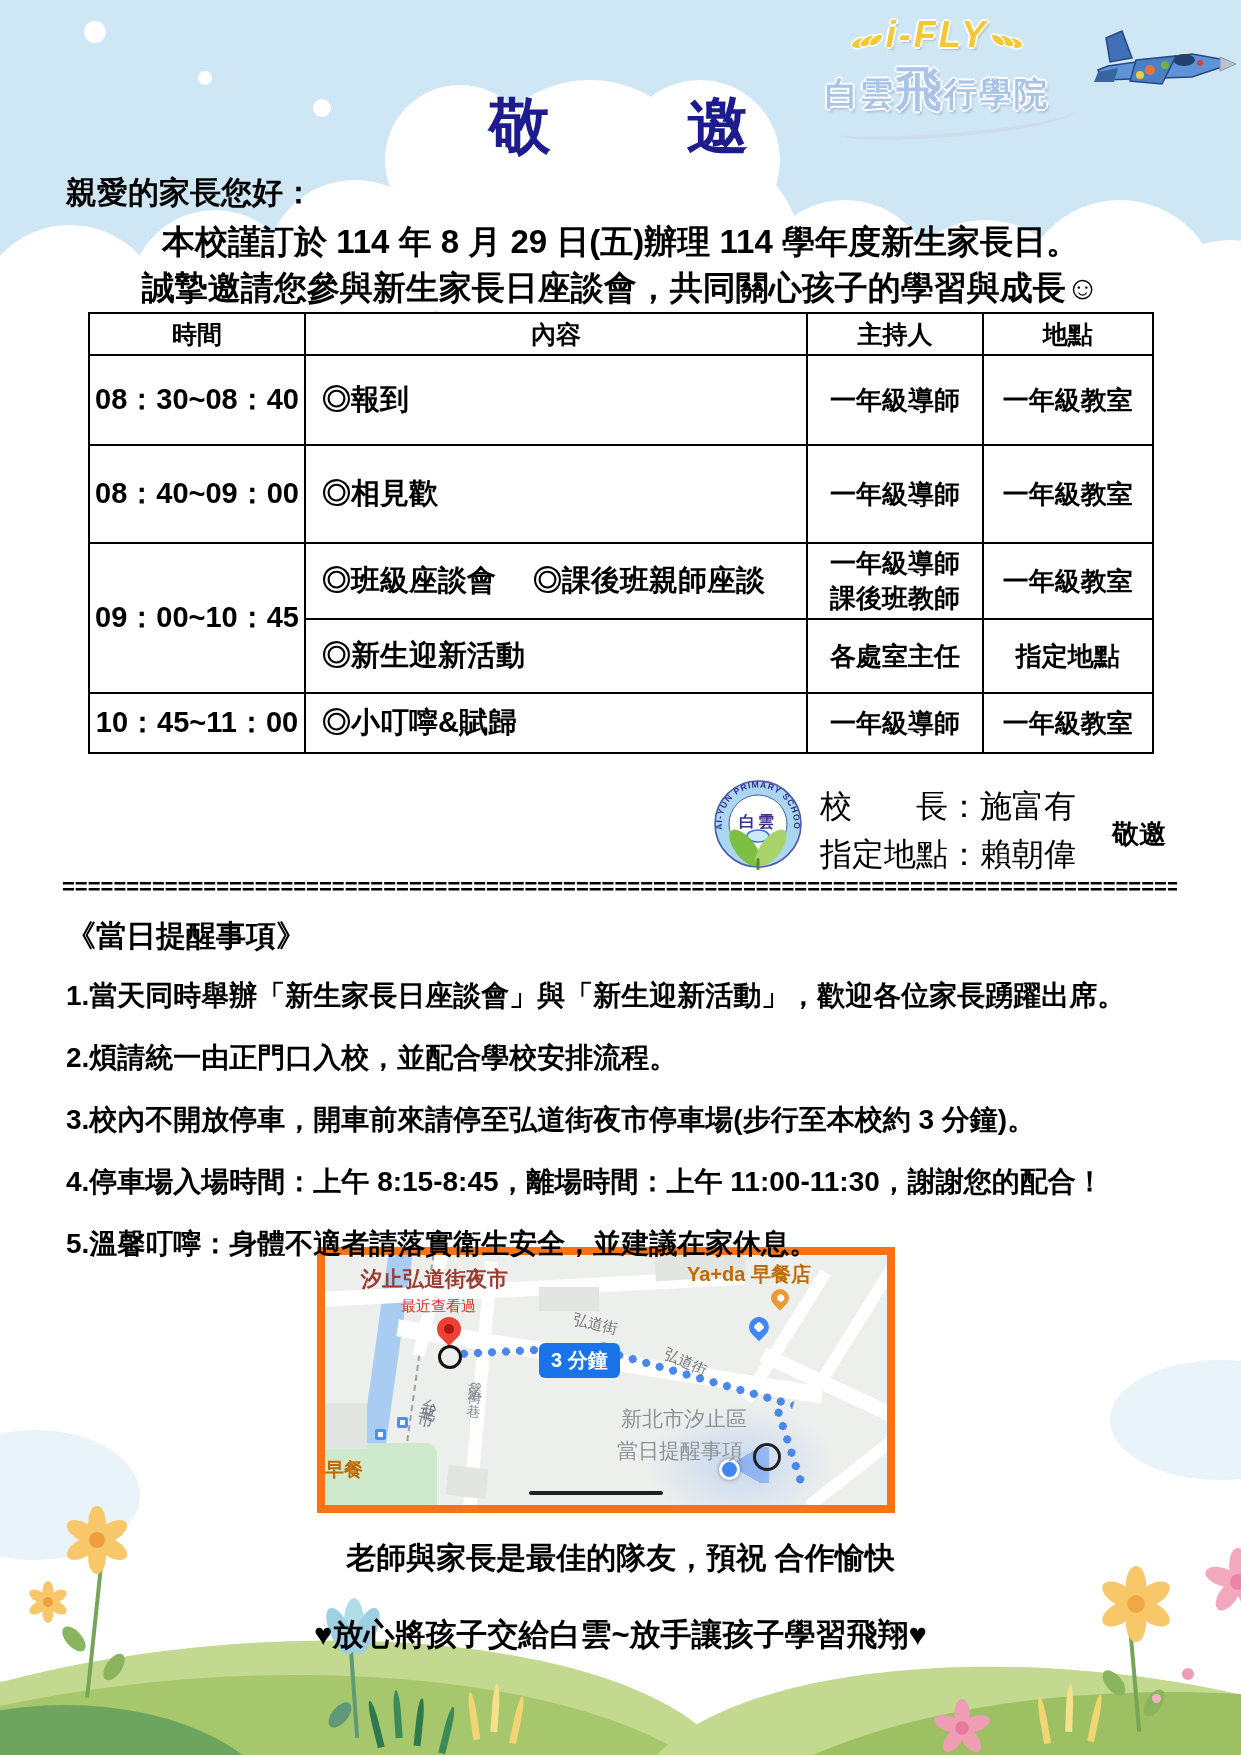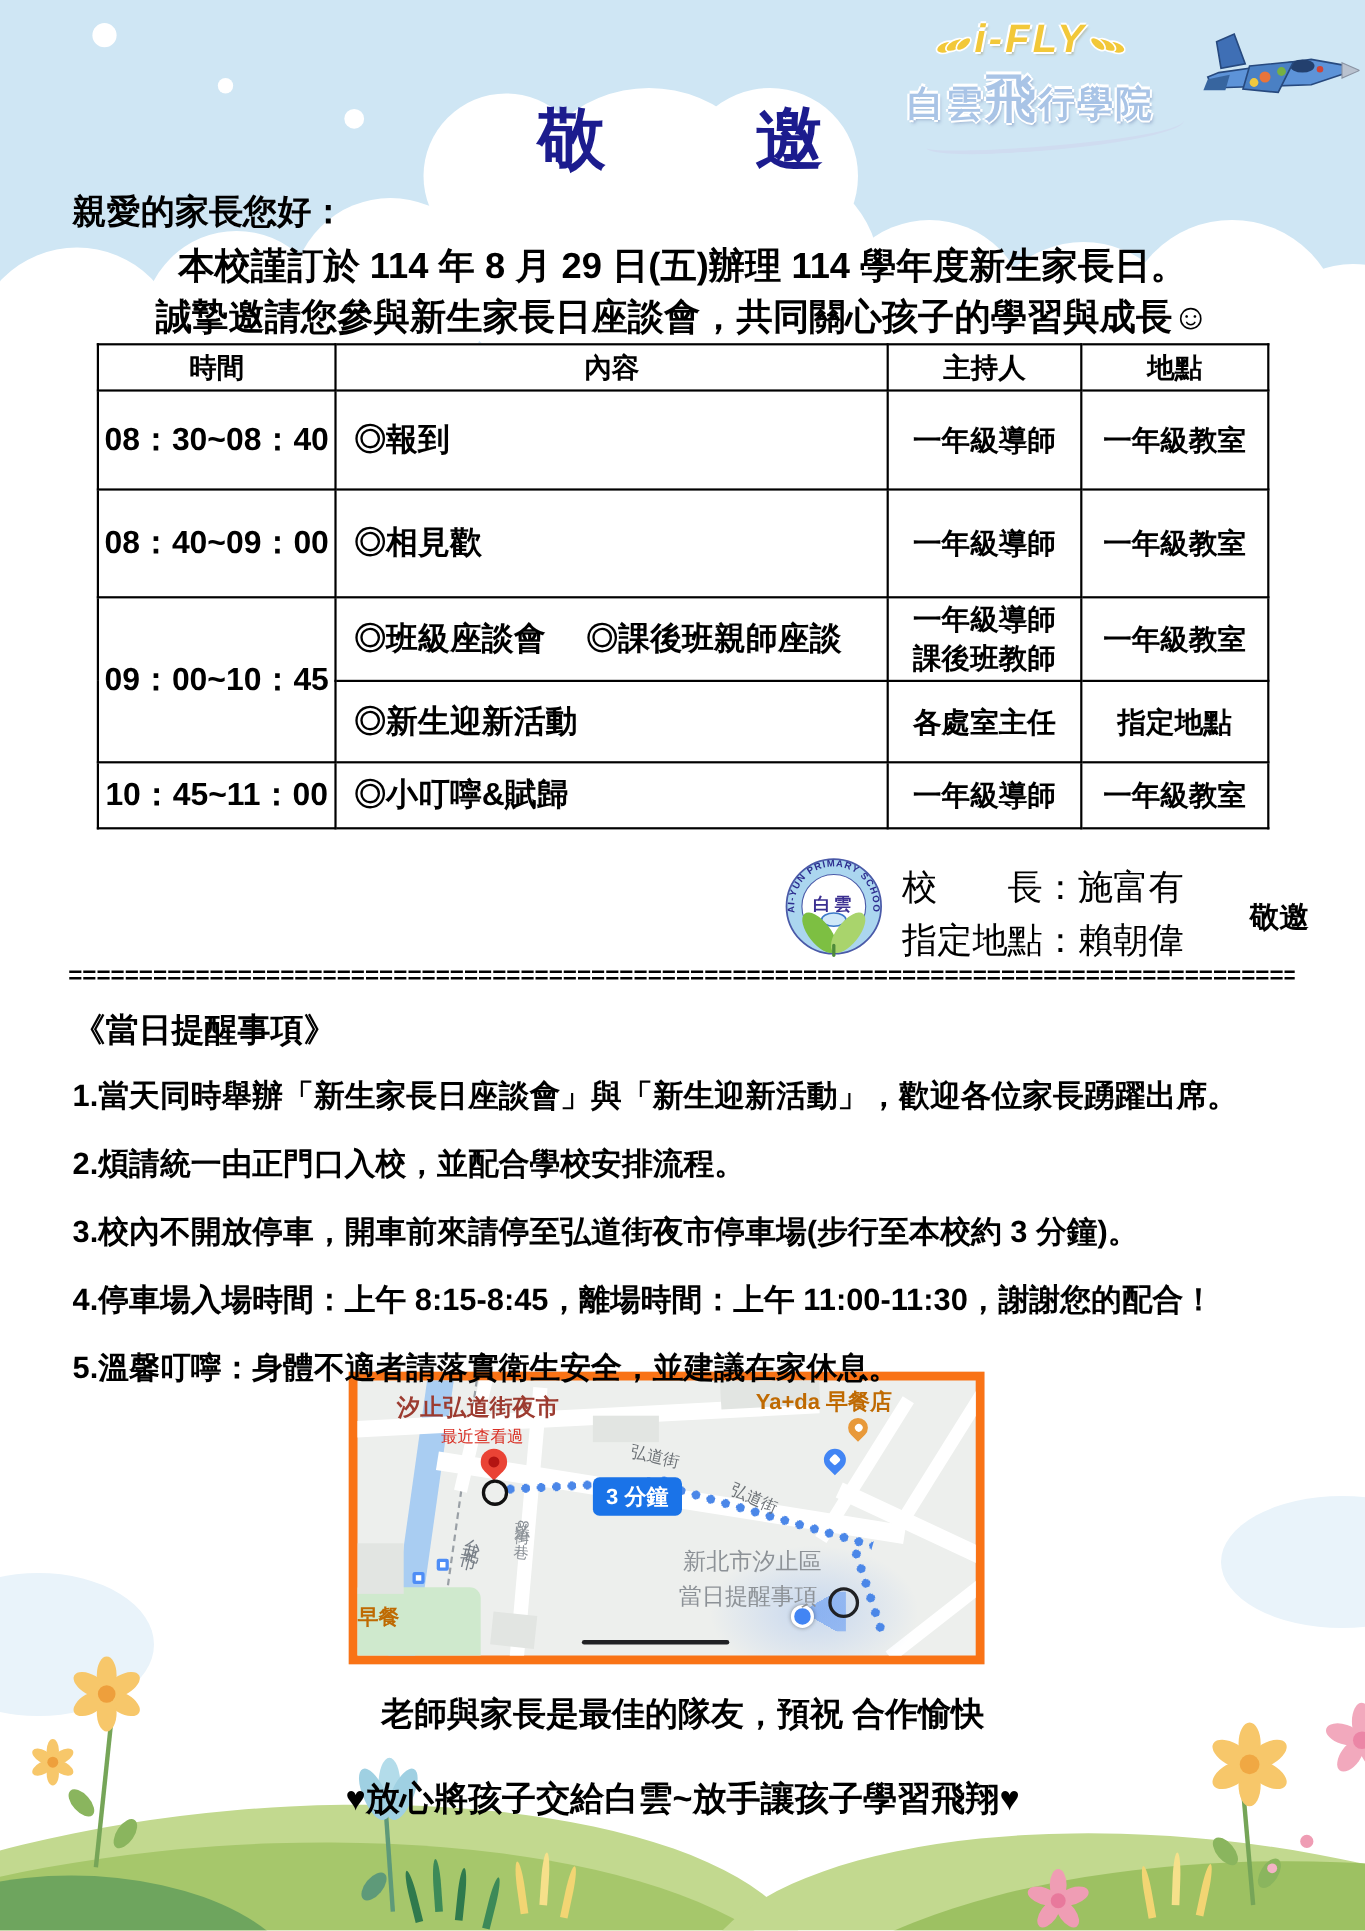--- a/index.html
+++ b/index.html
@@ -27,21 +27,21 @@
   .intro2{position:absolute;left:0;top:266px;width:100%;text-align:center;font-size:33px;font-weight:700;z-index:8;}
   
   table.sch{position:absolute;left:88px;top:312px;width:1066px;border-collapse:collapse;z-index:8;background:#fff;}
   table.sch th,table.sch td{border:2px solid #000;font-weight:700;}
   table.sch th{height:38px;font-size:25px;}
   td.t{text-align:center;font-size:29px;}
   td.c{text-align:left;padding-left:16px;font-size:29px;}
   td.h,td.p{text-align:center;font-size:26px;}
   
   .sig{position:absolute;left:820px;top:782px;font-size:32px;font-weight:400;line-height:1.5;z-index:8;}
-  .closing{position:absolute;left:1136px;top:816px;font-size:27px;font-weight:700;z-index:8;}
+  .closing{position:absolute;left:1112px;top:816px;font-size:27px;font-weight:700;z-index:8;}
   .seal{position:absolute;left:712px;top:774px;z-index:8;}
   
   .divider{position:absolute;left:62px;top:874px;width:1115px;height:28px;overflow:hidden;
            white-space:nowrap;font-size:22px;font-weight:800;z-index:8;}
   .rem{position:absolute;left:66px;top:916px;width:1130px;z-index:8;}
   .rem-title{font-size:30px;font-weight:700;margin-bottom:20px;}
   .rem-item{font-size:28px;font-weight:700;margin-bottom:24px;white-space:nowrap;}
   
   .map{position:absolute;left:317px;top:1247px;width:578px;height:266px;border:8px solid #f97316;
        box-sizing:border-box;background:#edefed;overflow:hidden;z-index:7;}

